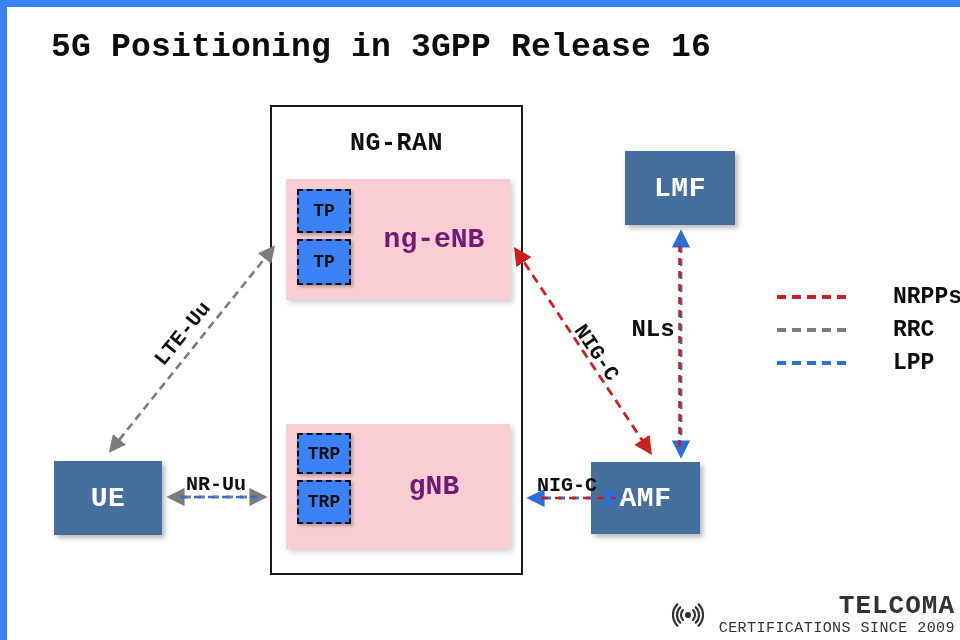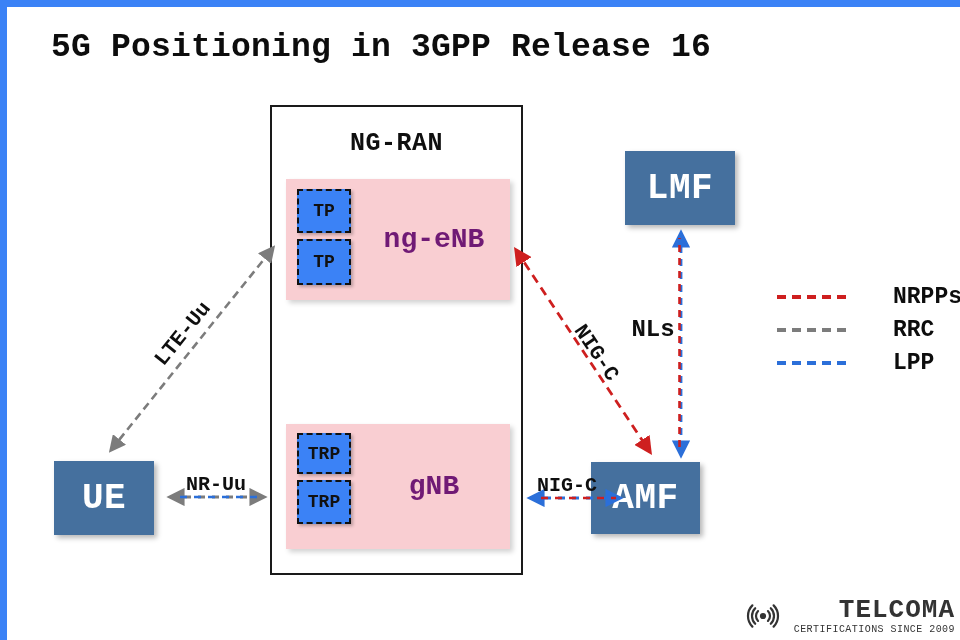--- a/index.html
+++ b/index.html
@@ -40,24 +40,24 @@
     box-shadow:2px 2px 3px rgba(0,0,0,0.25);
   }
   .ng-enb .tp1 { top:10px; height:44px; }
   .ng-enb .tp2 { top:60px; height:46px; }
   .gnb .tp1    { top:9px;  height:41px; }
   .gnb .tp2    { top:56px; height:44px; }
   
   .bluebox {
     position:absolute; background:#45709e; color:#ffffff;
     display:flex; align-items:center; justify-content:center;
-    font-size:36px; font-weight:700; letter-spacing:0.5px;
+    font-size:28px; font-weight:700; letter-spacing:0.5px;
     box-shadow:3px 3px 5px rgba(0,0,0,0.28);
   }
-  .ue  { left:47px;  top:454px; width:100px; height:74px; }
+  .ue  { left:47px;  top:454px; width:108px; height:74px; }
   .lmf { left:618px; top:144px; width:110px; height:74px; }
   .amf { left:584px; top:455px; width:109px; height:72px; }
   
   .wires { position:absolute; left:0; top:0; pointer-events:none; }
   
   .edge-label {
     position:absolute; font-size:21px; font-weight:600; color:#0f0f0f;
     white-space:nowrap; transform:translate(-50%,-50%);
   }
   .lbl-lte    { left:176px; top:327px; transform:translate(-50%,-50%) rotate(-51deg); }
@@ -76,21 +76,21 @@
   .swatch.gray { background:repeating-linear-gradient(90deg,#7c7c7c 0 9px,transparent 9px 15px); }
   .swatch.blue { background:repeating-linear-gradient(90deg,#2b6fd9 0 9px,transparent 9px 15px); }
   .legend-label { font-size:23px; font-weight:600; color:#0d0d0d;margin-left:32px; }
   
   .logo {
     position:absolute; right:10px; bottom:9px;
     display:flex; align-items:center; gap:3px; color:#333;
   }
   .logo-text { display:flex; flex-direction:column; align-items:flex-end; line-height:1; }
   .brand   { font-size:26px; font-weight:700; letter-spacing:1px; }
-  .tagline { font-size:10px; font-weight:500; letter-spacing:0.45px; margin-top:2px;margin-left:8px; }
+  .tagline { font-size:15px; font-weight:500; letter-spacing:0.45px; margin-top:2px;margin-left:8px; }
 </style>
 </head>
 <body>
 
 <div class="stage">
 
   <h1 class="page-title">5G Positioning in 3GPP Release 16</h1>
 
   <div class="ngran">
     <div class="ngran-label">NG-RAN</div>

